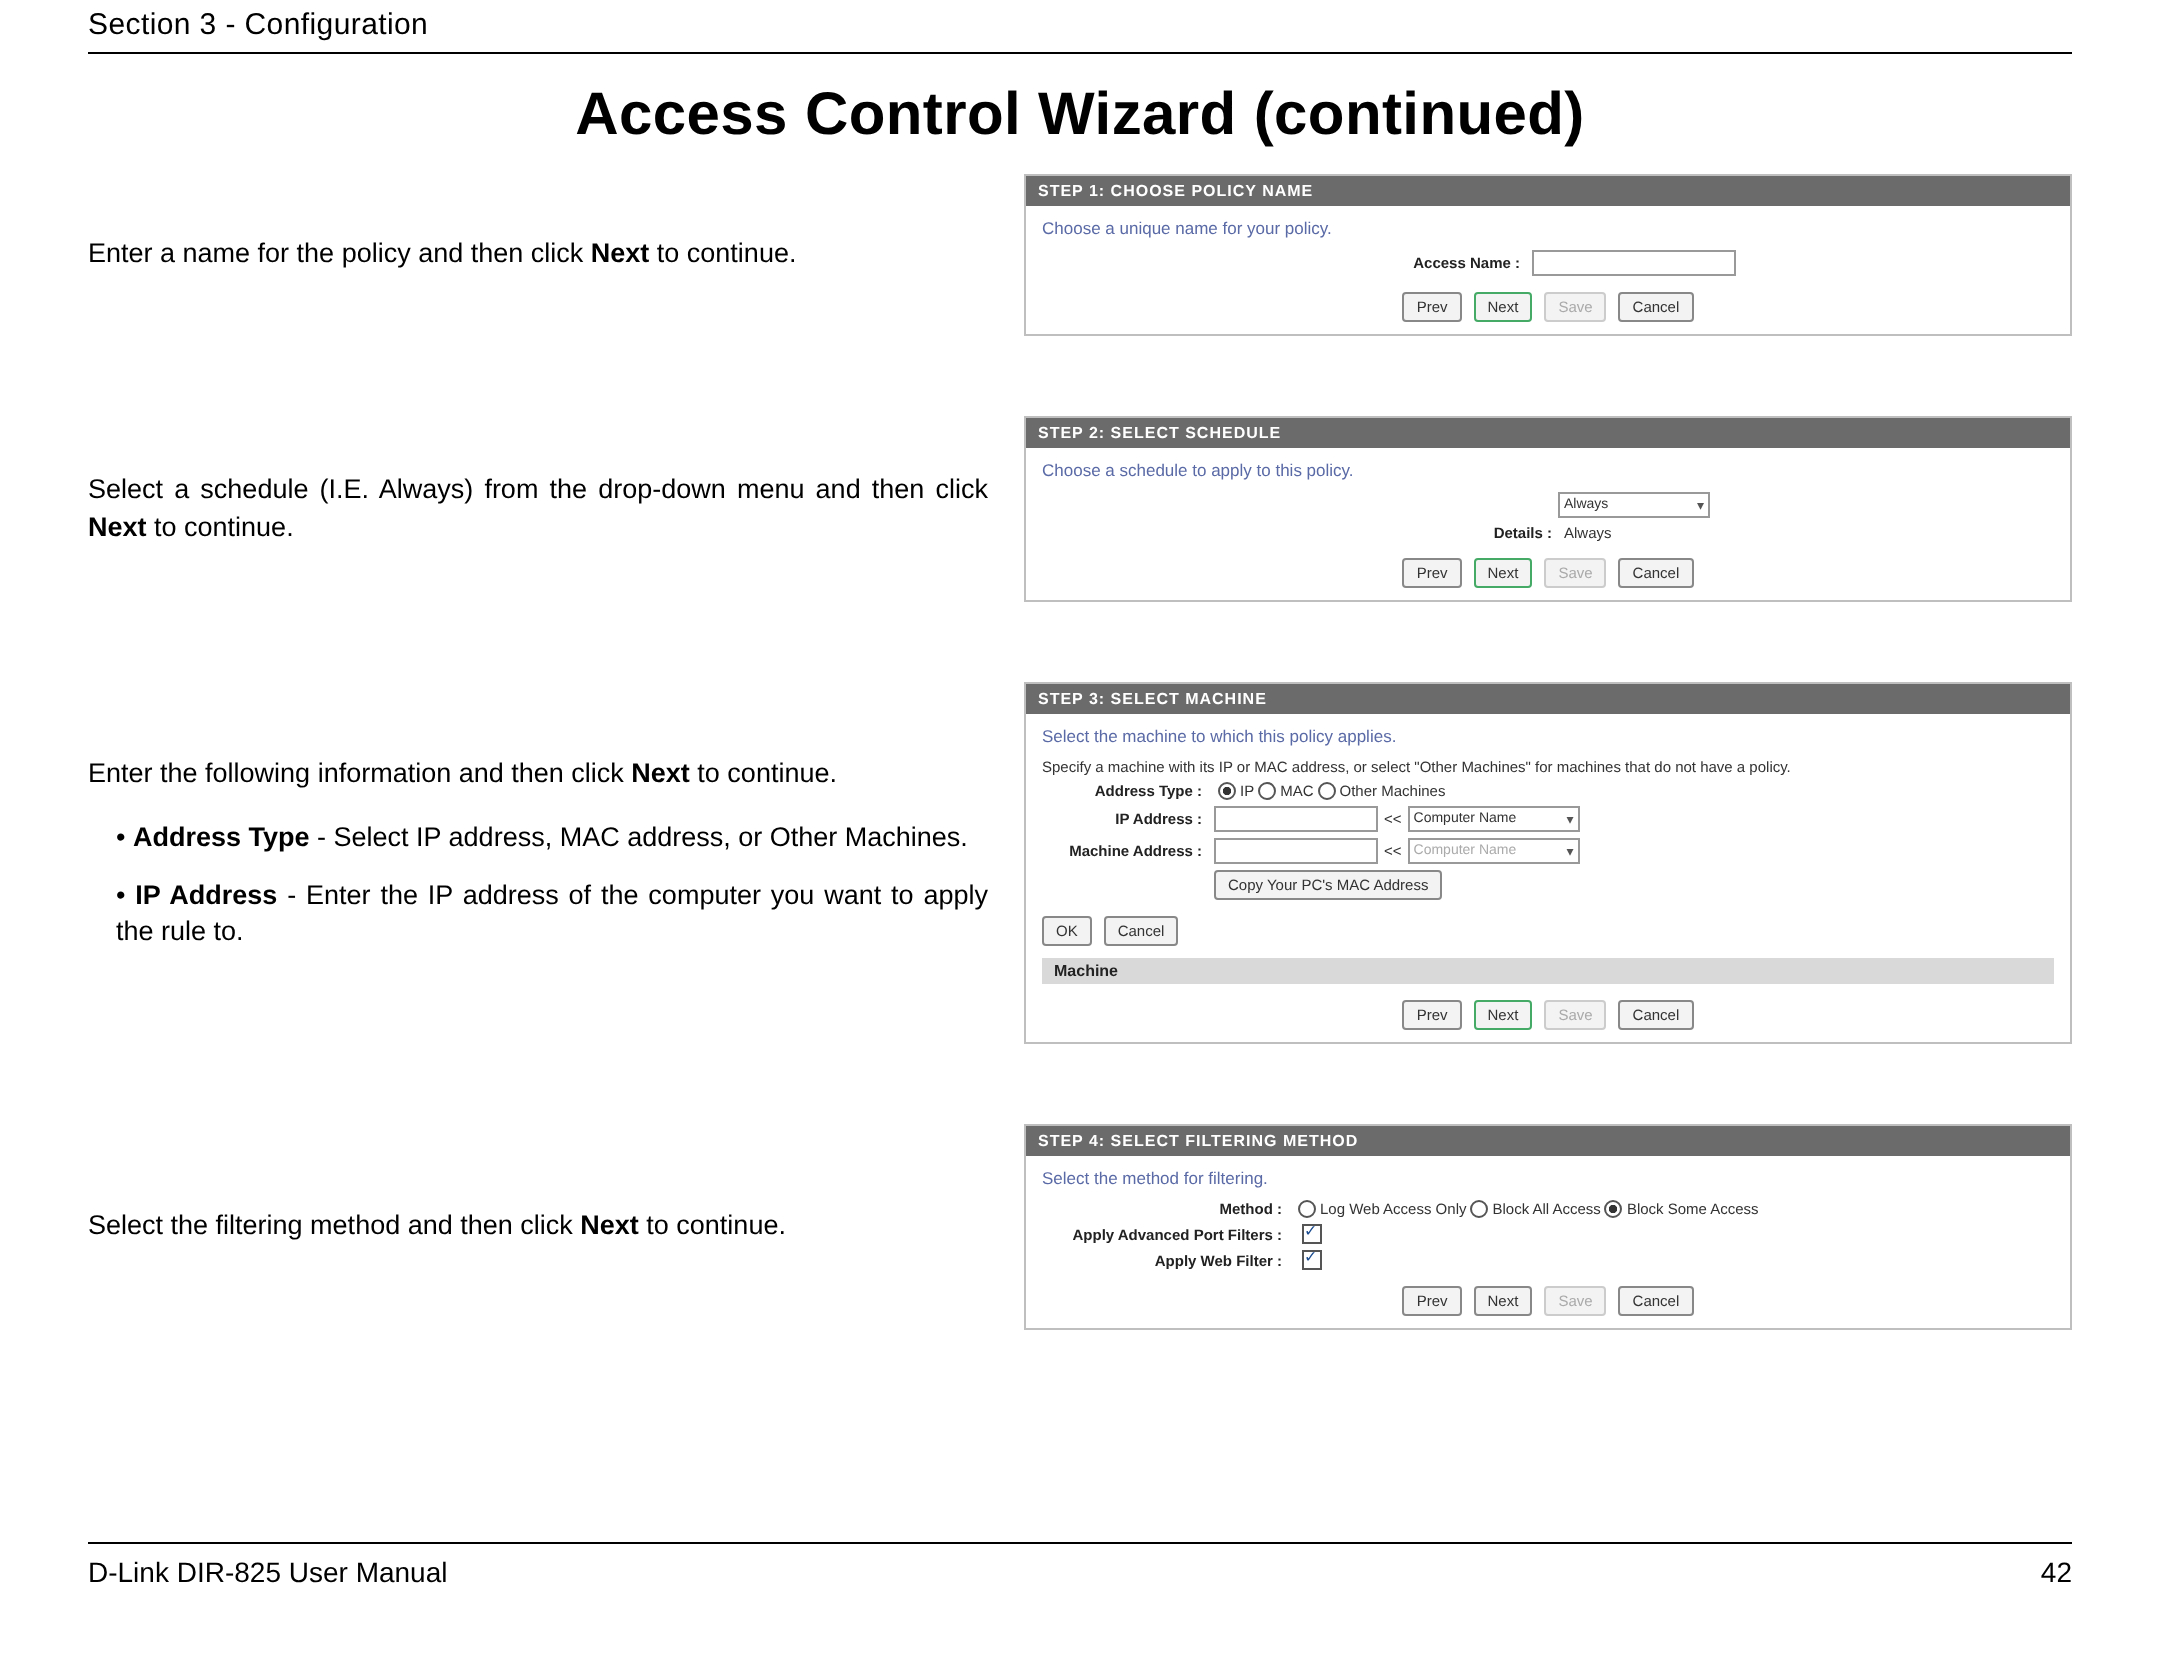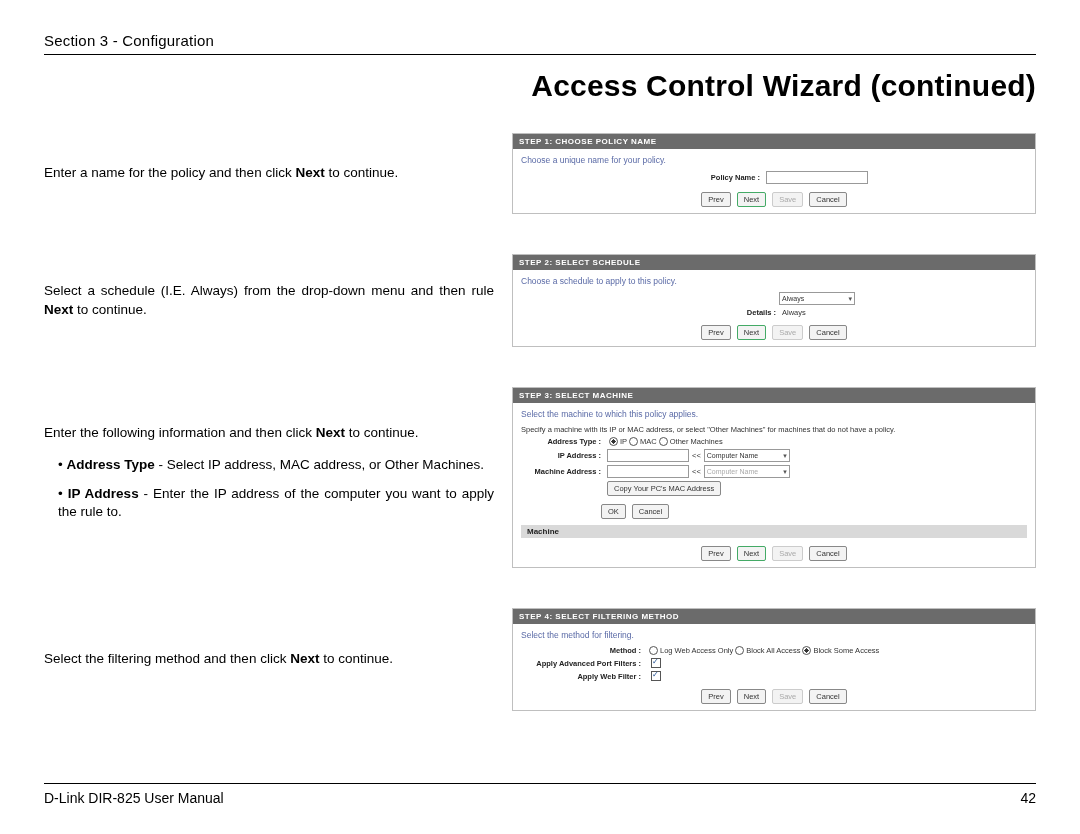--- a/index.html
+++ b/index.html
@@ -1,19 +1,19 @@
 <!DOCTYPE html>
 <html><head>
 <meta charset="utf-8">
 <style>
 html,body{margin:0;padding:0;width:1080px;height:834px;background:#fff;font-family:Arial,Helvetica,sans-serif;color:#000}
-.page{position:relative;width:1080px;height:834px;box-sizing:border-box;padding:32px 44px 0 44px}
+.page{position:relative;width:1080px;height:834px;box-sizing:border-box;padding:4px 44px 0 44px}
 .header-line{border-bottom:1.5px solid #000;padding-bottom:4px;margin-bottom:10px}
 .section-label{font-size:15px;letter-spacing:.2px;color:#000}
-.title{font-family:"Arial Narrow",Arial,sans-serif;font-weight:bold;font-size:30px;text-align:right;margin:14px 0 30px;letter-spacing:.2px}
+.title{font-family:"Arial Narrow",Arial,sans-serif;font-weight:bold;font-size:30px;text-align:center;margin:14px 0 12px;letter-spacing:.2px}
 .content{display:flex;flex-direction:column;gap:40px}
 .row{display:flex;gap:18px;align-items:center}
 .left{width:450px;font-size:13.5px;line-height:1.35;text-align:justify}
 .left .bullets{margin:14px 0 0 14px}
 .left .bullets .bi{margin-bottom:10px;text-align:justify}
 .bold{font-weight:bold}
 .panel{border:1px solid #bfbfbf;background:#fff;flex:1;font-size:8px;color:#222}
 .phdr{background:#6b6b6b;color:#fff;font-weight:bold;letter-spacing:.5px;padding:3px 6px;font-size:8px}
 .pbody{padding:6px 8px}
 .blue{color:#5a6aa6;font-weight:normal;font-size:8.5px;margin-bottom:6px}
@@ -24,21 +24,21 @@
 .btnbar{display:flex;justify-content:center;gap:6px;margin-top:8px}
 .btn{border:1px solid #888;background:#f3f3f3;font-size:7.5px;padding:2px 6px;border-radius:2px;color:#333}
 .btn.gray{color:#aaa;border-color:#ccc}
 .sel{border:1px solid #999;background:#fff;height:11px;min-width:70px;font-size:7px;padding:0 2px;color:#333;display:inline-flex;align-items:center;justify-content:space-between}
 .sel:after{content:"▾";color:#555;font-size:7px;margin-left:4px}
 .radio{display:inline-block;width:7px;height:7px;border:1px solid #555;border-radius:50%;vertical-align:middle;margin:0 2px}
 .radio.on{background:radial-gradient(#333 0 40%,#fff 45% 100%)}
 .chk{display:inline-block;width:8px;height:8px;border:1px solid #555;vertical-align:middle;margin-left:4px;background:#fff;position:relative}
 .chk.on:after{content:"✓";position:absolute;top:-2px;left:0;font-size:8px;color:#1a4b8f}
 .mbar{background:#d9d9d9;padding:2px 6px;font-weight:bold;font-size:8px;margin-top:6px}
-.footer{position:absolute;left:44px;right:44px;bottom:28px}
+.footer{position:absolute;left:44px;right:44px;bottom:40px}
 .footer-line{border-top:1.5px solid #000;padding-top:6px;display:flex;justify-content:space-between;font-size:14px}
 </style>
 </head>
 <body>
 
 <div class="page">
   <div class="header-line">
     <span class="section-label">Section 3 - Configuration</span>
   </div>
 
@@ -48,36 +48,36 @@
 
     <div class="row">
       <div class="left">
         <span>Enter a name for the policy and then click </span><span class="bold">Next</span><span> to continue.</span>
       </div>
       <div class="panel">
         <div class="phdr">STEP 1: CHOOSE POLICY NAME</div>
         <div class="pbody">
           <div class="blue">Choose a unique name for your policy.</div>
           <div class="frow" style="justify-content:center">
-            <div class="flabel">Policy Name :</div>
+            <div class="flabel">Access Name :</div>
             <div class="finput" style="width:100px"></div>
           </div>
           <div class="btnbar">
             <div class="btn">Prev</div>
             <div class="btn" style="border-color:#4a6;">Next</div>
             <div class="btn gray">Save</div>
             <div class="btn">Cancel</div>
           </div>
         </div>
       </div>
     </div>
 
     <div class="row">
       <div class="left">
-        <span>Select a schedule (I.E. Always) from the drop-down menu and then rule </span><span class="bold">Next</span><span> to continue.</span>
+        <span>Select a schedule (I.E. Always) from the drop-down menu and then click </span><span class="bold">Next</span><span> to continue.</span>
       </div>
       <div class="panel">
         <div class="phdr">STEP 2: SELECT SCHEDULE</div>
         <div class="pbody">
           <div class="blue">Choose a schedule to apply to this policy.</div>
           <div class="frow" style="justify-content:center">
             <div class="flabel"></div>
             <div class="sel">
                 <span>Always</span>
               </div>
@@ -131,21 +131,21 @@
             <div class="finput" style="width:60px"></div>
             <span class="tiny" style="margin:0 3px">&lt;&lt;</span>
             <div class="sel" style="min-width:80px;color:#aaa">
                 <span>Computer Name</span>
               </div>
           </div>
           <div class="frow">
               <div class="flabel"></div>
               <div class="btn">Copy Your PC's MAC Address</div>
             </div>
-          <div class="btnbar" style="justify-content:flex-start;margin-left:80px">
+          <div class="btnbar" style="justify-content:flex-start;">
             <div class="btn">OK</div>
             <div class="btn">Cancel</div>
           </div>
           <div class="mbar">Machine</div>
           <div class="btnbar">
             <div class="btn">Prev</div>
             <div class="btn" style="border-color:#4a6;">Next</div>
             <div class="btn gray">Save</div>
             <div class="btn">Cancel</div>
           </div>

